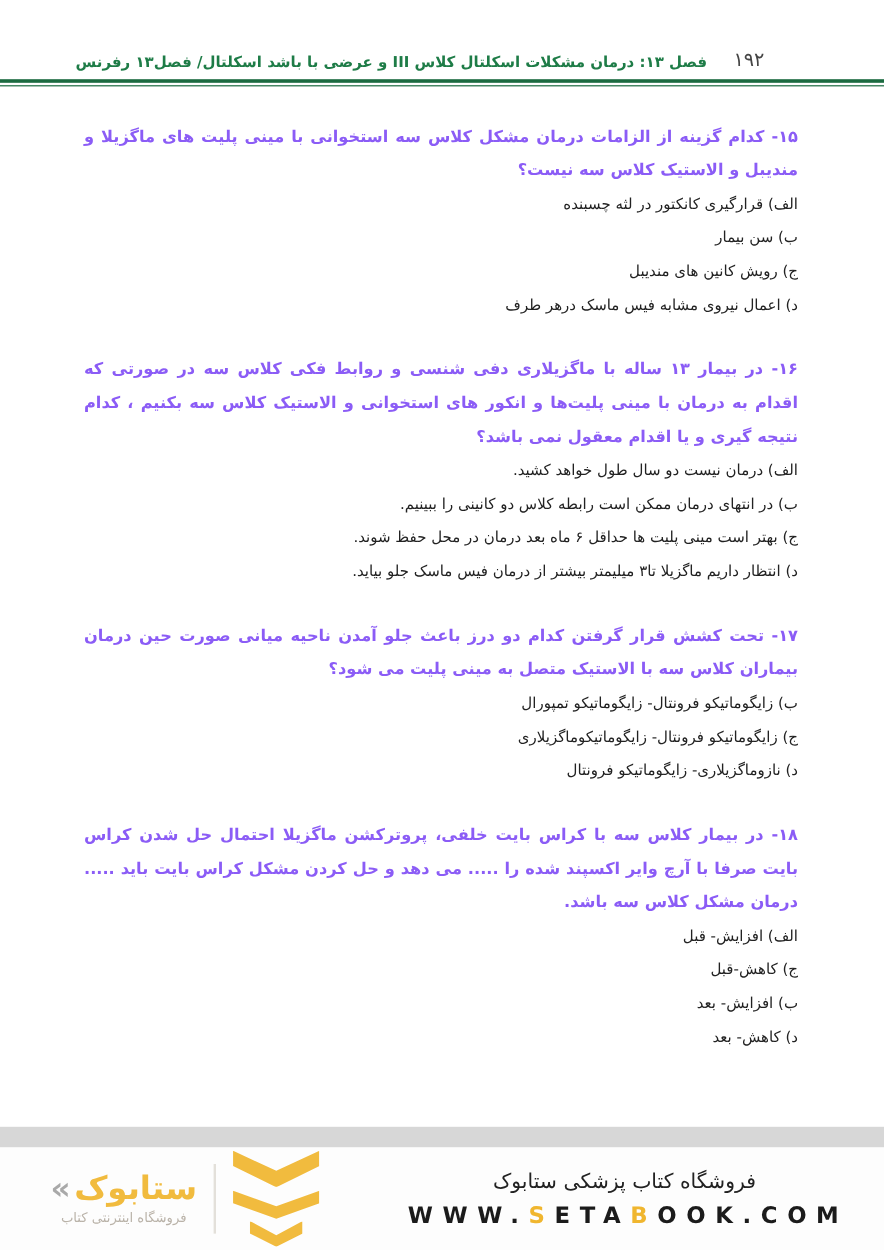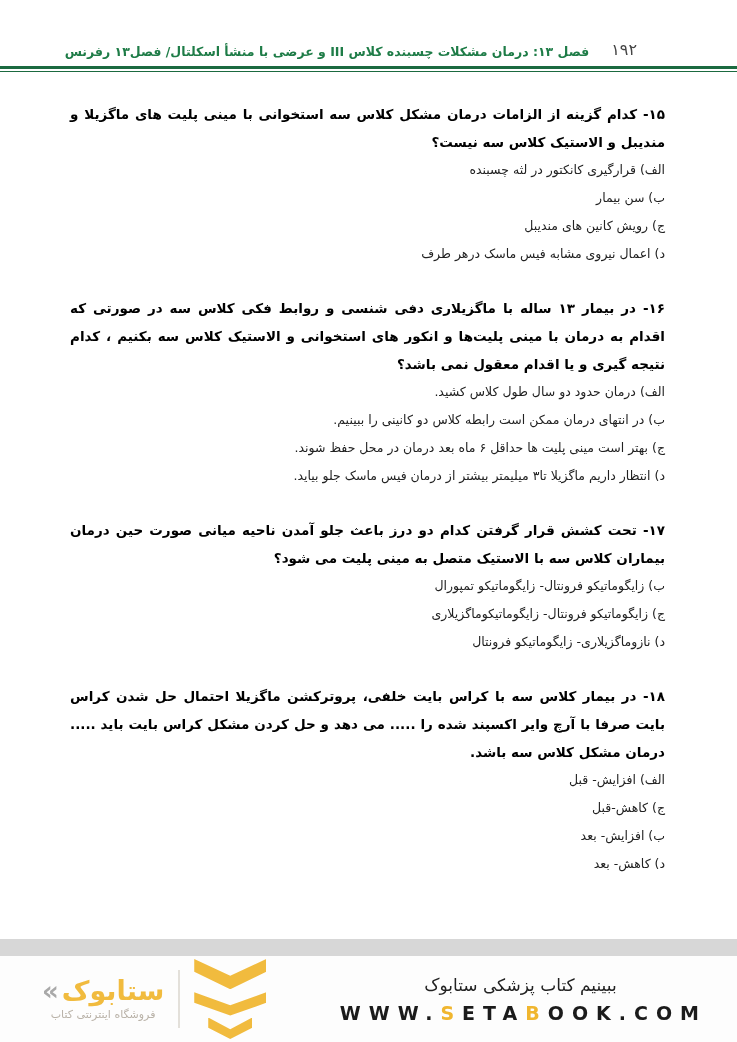--- a/index.html
+++ b/index.html
@@ -30,21 +30,21 @@
   }
   
   .content{
     direction:rtl;
     padding:28px 72px 0 70px;
     color:#161616;
   }
   .question{margin:0 0 26px 0;}
   .stem{
     margin:0;
-    font-size:13.5px;font-weight:700;color:#000000;
+    font-size:13.5px;font-weight:700;color:#8b5cf6;
     line-height:28px;
     text-align:justify;
   }
   .option{
     margin:0;
     font-size:12.5px;font-weight:400;color:#222;
     line-height:28px;
     text-align:right;
   }
   
@@ -92,38 +92,38 @@
   .site-url .yellow{color:#f0b62f;}
 </style>
 </head>
 <body>
 
 <div class="page">
 
   <header>
     <div class="header-row">
       <span class="page-number">۱۹۲</span>
-      <span class="header-title">فصل ۱۳: درمان مشکلات چسبنده کلاس III و عرضی با منشأ اسکلتال/ فصل۱۳ رفرنس</span>
+      <span class="header-title">فصل ۱۳: درمان مشکلات اسکلتال کلاس III و عرضی با باشد اسکلتال/ فصل۱۳ رفرنس</span>
     </div>
     <div class="header-rule"></div>
   </header>
 
   <main class="content">
 
     <section class="question">
       <p class="stem">۱۵- کدام گزینه از الزامات درمان مشکل کلاس سه استخوانی با مینی پلیت های ماگزیلا و مندیبل و الاستیک کلاس سه نیست؟</p>
       <p class="option">الف) قرارگیری کانکتور در لثه چسبنده</p>
       <p class="option">ب) سن بیمار</p>
       <p class="option">ج) رویش کانین های مندیبل</p>
       <p class="option">د) اعمال نیروی مشابه فیس ماسک درهر طرف</p>
     </section>
 
     <section class="question">
       <p class="stem">۱۶- در بیمار ۱۳ ساله با ماگزیلاری دفی شنسی و روابط فکی کلاس سه در صورتی که اقدام به درمان با مینی پلیت‌ها و انکور های استخوانی و الاستیک کلاس سه بکنیم ، کدام نتیجه گیری و یا اقدام معقول نمی باشد؟</p>
-      <p class="option">الف) درمان حدود دو سال طول کلاس کشید.</p>
+      <p class="option">الف) درمان نیست دو سال طول خواهد کشید.</p>
       <p class="option">ب)  در انتهای درمان ممکن است رابطه کلاس دو کانینی را ببینیم.</p>
       <p class="option">ج) بهتر است مینی پلیت ها حداقل ۶ ماه  بعد درمان در محل حفظ شوند.</p>
       <p class="option">د) انتظار داریم ماگزیلا تا۳ میلیمتر بیشتر از درمان فیس ماسک جلو بیاید.</p>
     </section>
 
     <section class="question">
       <p class="stem">۱۷- تحت کشش قرار گرفتن کدام دو درز باعث جلو آمدن ناحیه میانی صورت حین درمان بیماران کلاس سه با الاستیک متصل به مینی پلیت می شود؟</p>
       <p class="option">ب) زایگوماتیکو فرونتال- زایگوماتیکو تمپورال</p>
       <p class="option">ج) زایگوماتیکو فرونتال- زایگوماتیکوماگزیلاری</p>
       <p class="option">د) نازوماگزیلاری- زایگوماتیکو فرونتال</p>
@@ -153,20 +153,20 @@
         </div>
         <div class="logo-divider"></div>
         <div class="logo-emblem">
           <div class="chev chev-1"></div>
           <div class="chev chev-2"></div>
           <div class="chev chev-3"></div>
         </div>
       </div>
 
       <div class="footer-text">
-        <p class="store-name">ببینیم کتاب پزشکی ستابوک</p>
+        <p class="store-name">فروشگاه کتاب پزشکی ستابوک</p>
         <div class="site-url"><span>WWW.</span><span class="yellow">S</span><span>ETA</span><span class="yellow">B</span><span>OOK.COM</span></div>
       </div>
 
     </div>
   </footer>
 
 </div>
 
 </body></html>

